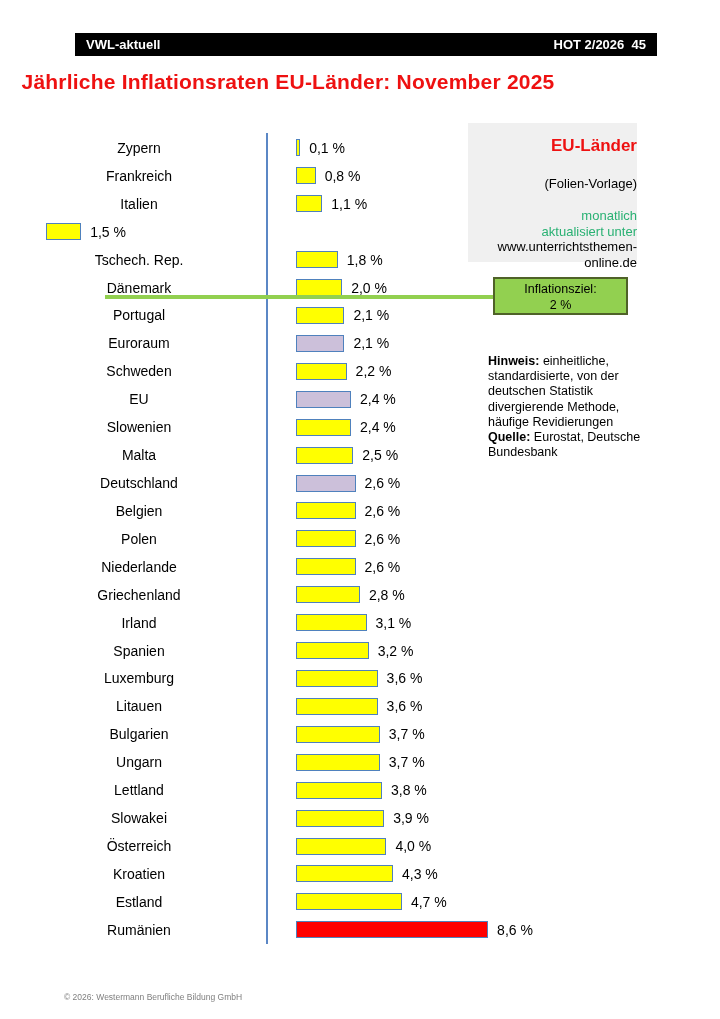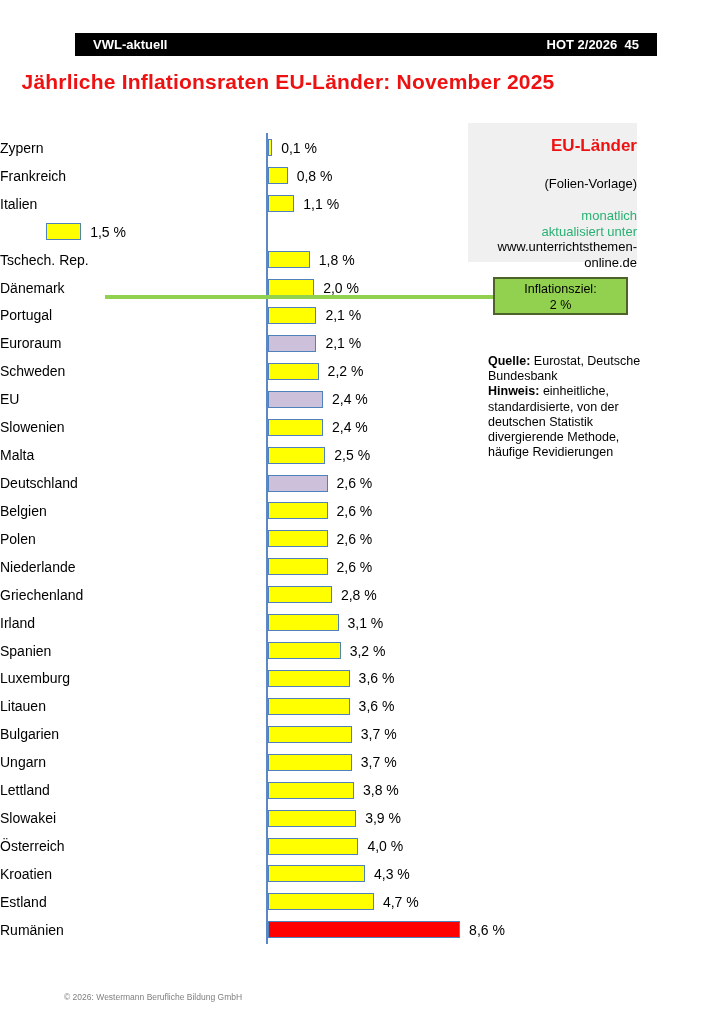--- a/index.html
+++ b/index.html
@@ -4,32 +4,32 @@
 <style>
   html,body { margin:0; padding:0; }
   body {
     width:720px; height:1019px; background:#ffffff; position:relative;
     font-family:"Liberation Sans", sans-serif; color:#000;
     overflow:hidden;
   }
   .header-bar {
     position:absolute; left:75px; top:33px; width:582px; height:23px;
     background:#000; color:#fff; display:flex; justify-content:space-between;
-    align-items:center; padding:0 18px; box-sizing:border-box;
+    align-items:center; padding:0 11px; box-sizing:border-box;
     font-size:13px; font-weight:bold;
   }
   .header-right { white-space:pre; }
   .main-title {
     position:absolute; left:0; top:70px; width:576px; text-align:center;
     color:#ee1111; font-size:21px; font-weight:bold; letter-spacing:0.2px;
   }
   .axis-line { position:absolute; left:266px; top:133px; width:2px; height:811px; background:#5b87c5; z-index:1; }
   #chart-rows { position:absolute; left:0; top:134px; width:720px; z-index:2; }
   .crow { display:flex; align-items:center; height:27.93px; }
-  .clabel { flex:0 0 222px; width:222px; text-align:left; font-size:14px; }
+  .clabel { flex:0 0 222px; width:222px; text-align:center; font-size:14px;padding-left:28px; }
   .ctrack { display:flex; align-items:center; margin-left:46px; }
   .cbar { height:15px; border:1px solid #4f81bd; }
   .cvalue { margin-left:9px; font-size:14px; white-space:nowrap; }
   .target-line { position:absolute; left:105px; top:295px; width:388px; height:4px; background:#92d050; z-index:3; }
   .target-box {
     position:absolute; left:493px; top:277px; width:135px; height:38px;
     background:#92d050; border:2px solid #4f6228; box-sizing:border-box;
     text-align:center; font-size:12.5px; line-height:16px; padding-top:2px; z-index:4;
   }
   .info-box {
@@ -273,17 +273,17 @@
   </div>
 
 <div class="target-line" style="background: rgb(146, 208, 80);"></div>
 
 <div class="target-box" style="background: rgb(146, 208, 80);">
   <div>Inflationsziel:</div>
   <div>2 %</div>
 </div>
 
 <div class="source-note">
+  <p><b>Hinweis:</b><span> einheitliche, standardisierte, von der deutschen Statistik divergierende Methode, häufige Revidierungen</span></p>
   <p><b>Quelle:</b><span> Eurostat, Deutsche Bundesbank</span></p>
-  <p><b>Hinweis:</b><span> einheitliche, standardisierte, von der deutschen Statistik divergierende Methode, häufige Revidierungen</span></p>
 </div>
 
 <div class="footer">© 2026: Westermann Berufliche Bildung GmbH</div>
 
 </body></html>

